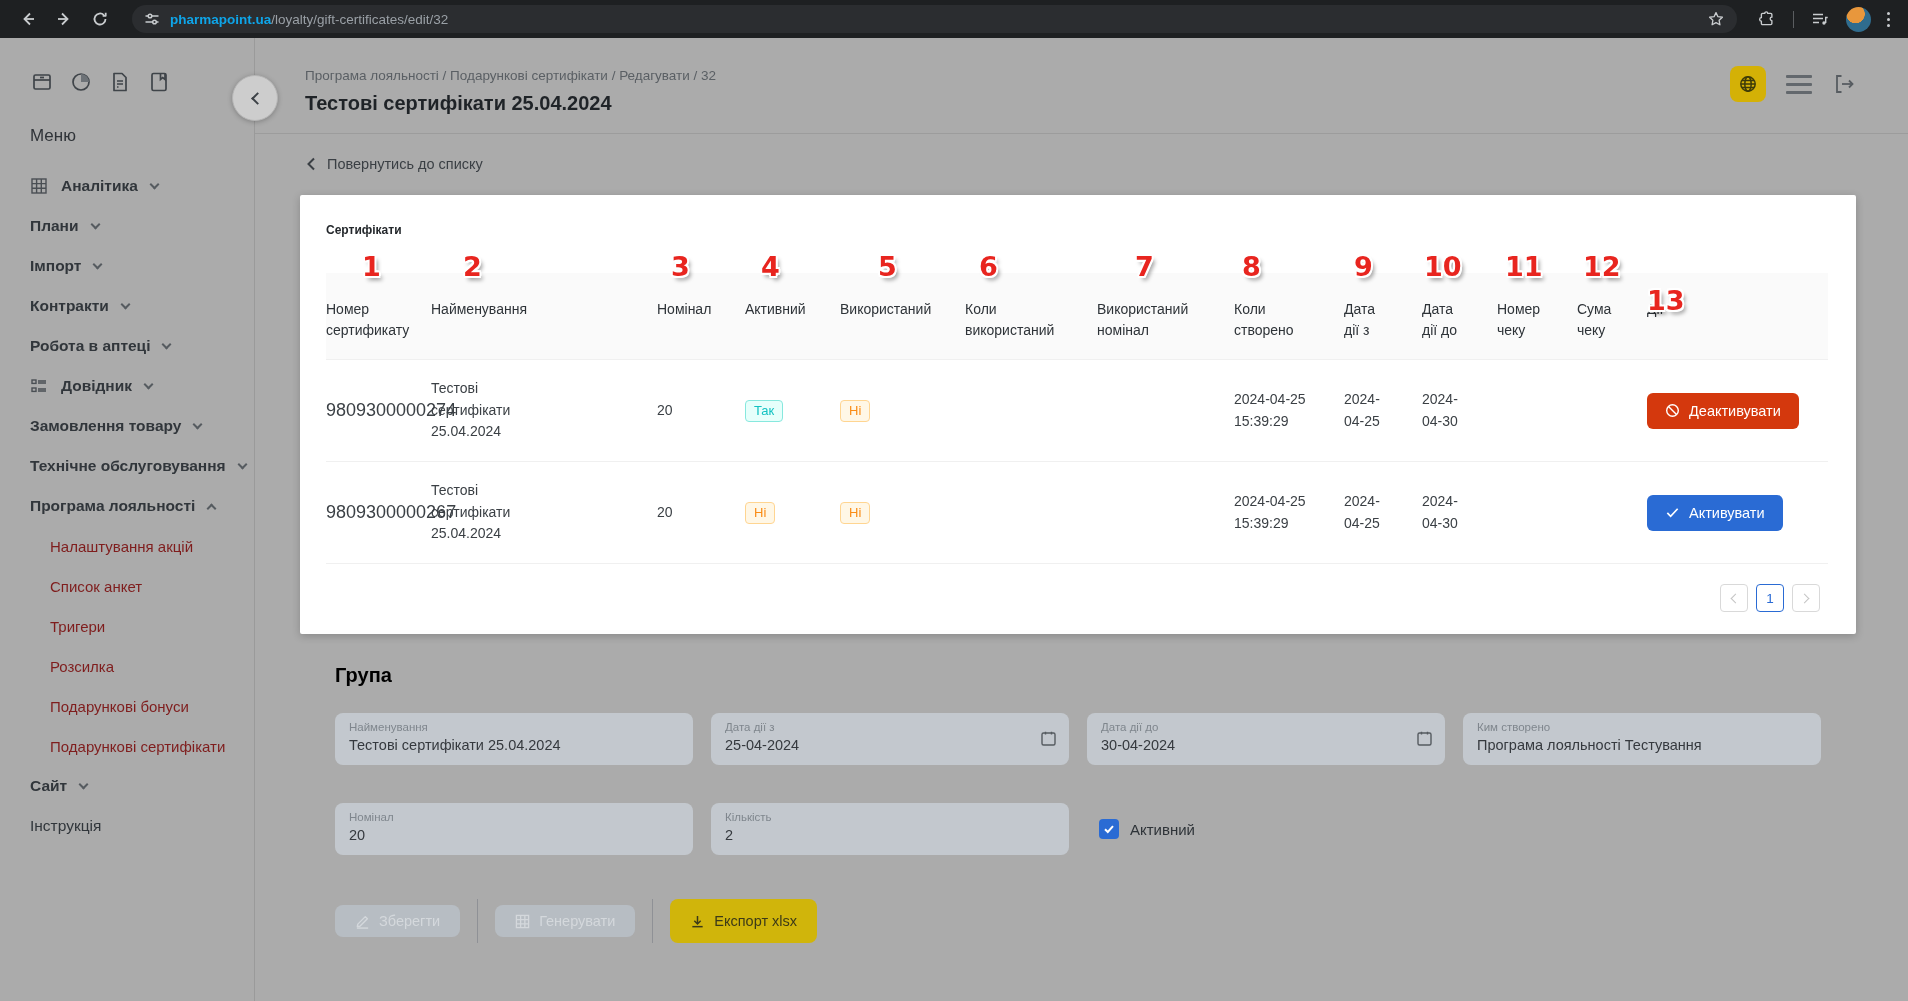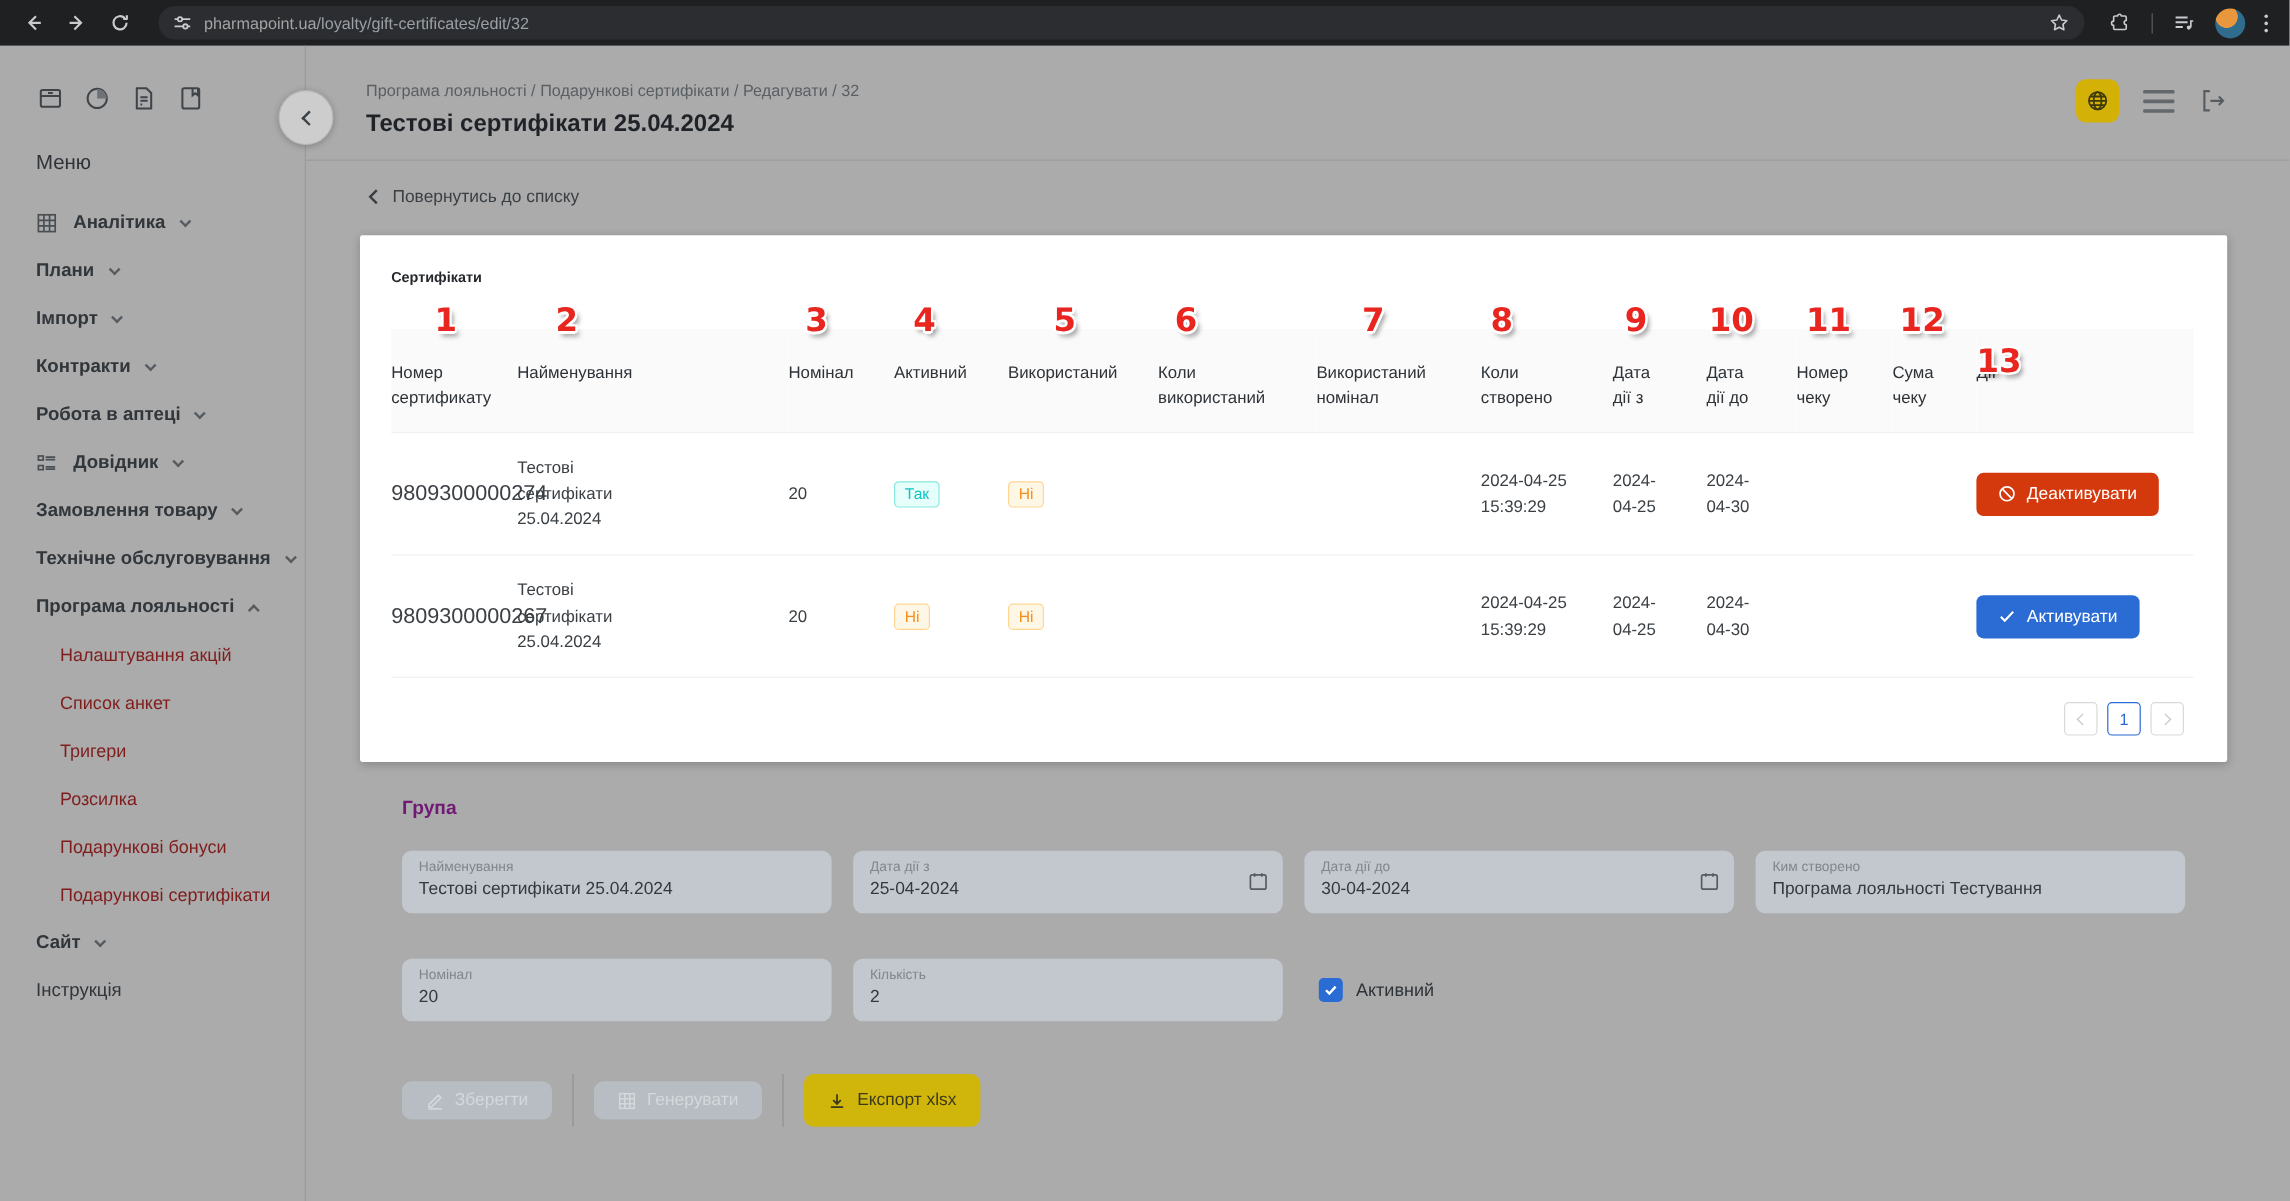--- a/index.html
+++ b/index.html
@@ -17,21 +17,21 @@
     height:38px; background:#1e2022;
     display:flex; align-items:center; padding:0 12px; gap:4px;
   }
   .nav-ic { width:32px; height:32px; border-radius:50%;
     display:flex; align-items:center; justify-content:center; cursor:pointer; flex:0 0 auto; }
   .url-pill {
     flex:1; height:28px; margin:0 10px 0 12px; background:#2b2d30; border-radius:14px;
     display:flex; align-items:center; padding:0 12px; gap:10px; min-width:0;
   }
   .url-text { font-size:13.5px; white-space:nowrap; overflow:hidden; }
-  .url-domain { color:#a3a3a3; font-weight:400; }
+  .url-domain { color:#0ea5e9; font-weight:700; }
   .url-path { color:#9aa0a6; }
   .pill-star { margin-left:auto; }
   .chrome-sep { width:1px; height:17px; background:#5a5d60; margin:0 6px; }
   .avatar {
     width:25px; height:25px; border-radius:50%;
     background:radial-gradient(circle at 38% 28%, #e8973c 0 38%, #2f6c8e 40% 100%);
     margin:0 6px; cursor:pointer; flex:0 0 auto;
   }
   .kebab { display:flex; flex-direction:column; gap:3px; padding:6px; cursor:pointer; }
   .kebab i { width:3px; height:3px; border-radius:50%; background:#c9cccf; }
@@ -134,21 +134,21 @@
   .pagination { display:flex; justify-content:flex-end; align-items:center; gap:8px; padding:20px 8px 10px 0; }
   .page-btn { min-width:28px; height:28px; border:1px solid #d9d9d9; border-radius:4px; background:#fff;
     display:flex; align-items:center; justify-content:center; font-size:13.5px; color:#bfbfbf; cursor:pointer; }
   .page-btn .pchev { width:7px; height:7px; border-right:1.8px solid #c4c4c4; border-bottom:1.8px solid #c4c4c4; }
   .page-btn .prev { transform:rotate(135deg); margin-left:3px; }
   .page-btn .next { transform:rotate(-45deg); margin-right:3px; }
   .page-btn.active { border-color:#2a6bd4; color:#2a6bd4; }
 
   
   .group { margin:30px 52px 0 45px; padding-left:35px; }
-  .group-title { margin:0 0 26px; font-size:16px; font-weight:700; color:#701a75; }
+  .group-title { margin:0 0 26px; font-size:20px; font-weight:700; color:#000000; }
   .fields-row { display:flex; gap:18px; margin-bottom:38px; align-items:center; }
   .field { width:358px; height:52px; background:#c3c8ce; border-radius:8px; padding:8px 14px; position:relative; }
   .f-label { display:block; font-size:11.5px; color:#7f868d; }
   .f-value { display:block; font-size:14.5px; color:#35393e; margin-top:4px; white-space:nowrap; overflow:hidden; }
   .cal-icon { position:absolute; right:12px; top:17px; cursor:pointer; }
 
   .checkbox-group { display:flex; align-items:center; gap:11px; margin-left:12px; cursor:pointer; }
   .checkbox { width:20px; height:20px; border-radius:4px; background:#2a6bd4;
     display:flex; align-items:center; justify-content:center; }
   .checkbox-label { font-size:15px; color:#2e3338; }

